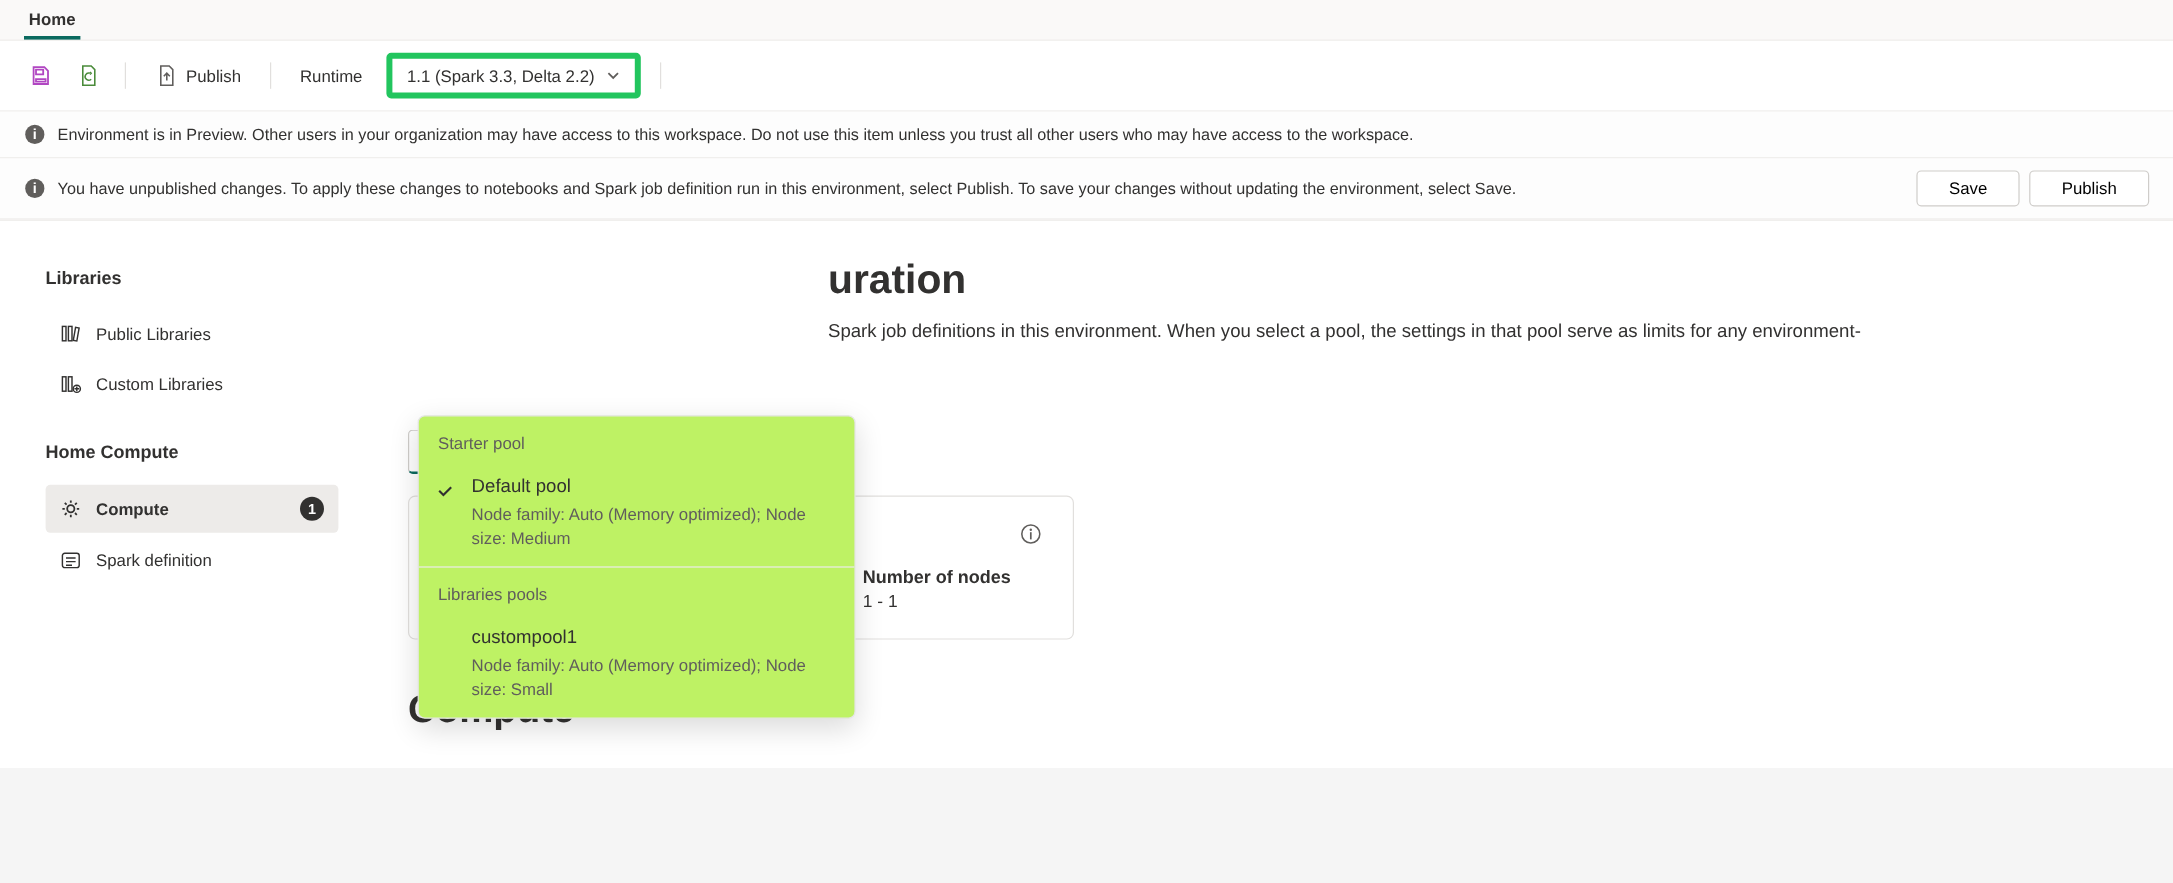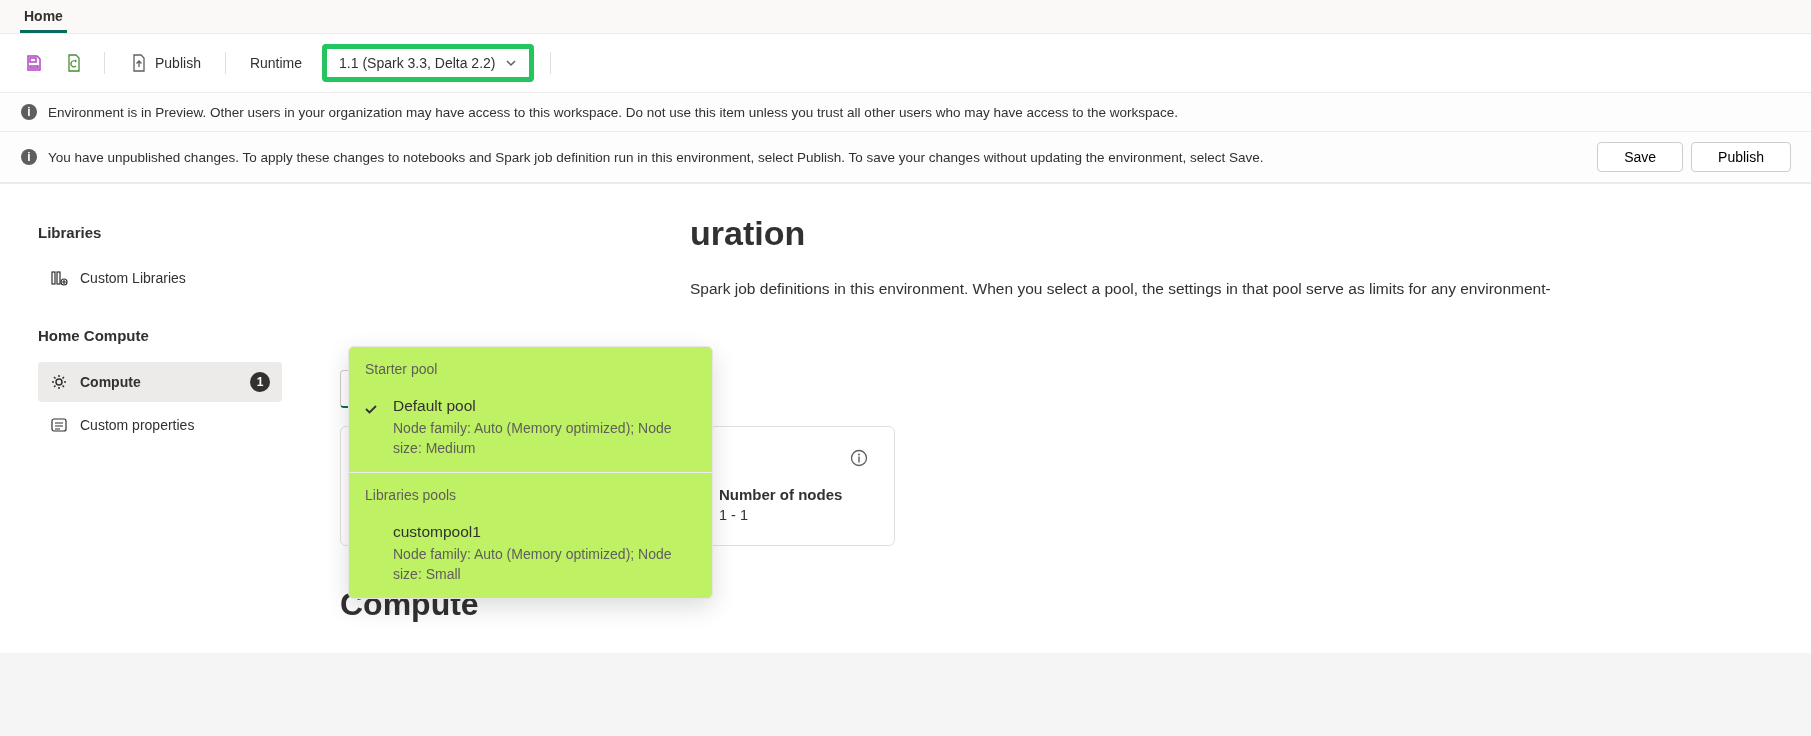--- a/index.html
+++ b/index.html
@@ -29,21 +29,21 @@
     .sidebar { width: 300px; padding: 40px 18px 20px 38px; }
     .sidebar-header { font-size: 15px; font-weight: 600; color: #323130; margin-bottom: 18px; }
     .sidebar-item { display: flex; align-items: center; gap: 12px; padding: 10px 12px; border-radius: 4px; cursor: pointer; margin-bottom: 4px; color: #323130; }
     .sidebar-item.active { background: #edebe9; font-weight: 600; }
     .sidebar-item .label { flex: 1; }
     .badge { background: #323130; color: #fff; border-radius: 50%; width: 20px; height: 20px; display: inline-flex; align-items: center; justify-content: center; font-size: 12px; font-weight: 600; }
     .sidebar-section2 { margin-top: 30px; }
 
     
     .main-panel { flex: 1; padding: 30px 40px; position: relative; }
-    .main-heading-truncated { font-size: 34px; font-weight: 600; margin-bottom: 24px; }
+    .main-heading-truncated { font-size: 34px; font-weight: 600; margin-bottom: 12px; }
     .main-desc { font-size: 15.5px; color: #323130; margin-bottom: 40px; line-height: 1.5; }
 
     
     .pool-combobox-wrap { position: relative; width: 368px; }
     .pool-combobox { width: 368px; display: flex; align-items: center; border: 1px solid #cfcdca; border-bottom: 2px solid #0b6a5f; border-radius: 4px; padding: 8px 12px; cursor: pointer; }
     .pool-combobox .combo-value { flex: 1; font-size: 15px; color: #323130; }
     .pool-combobox .cursor-caret { display: inline-block; width: 1px; height: 18px; background: #323130; vertical-align: middle; }
 
     
     .pool-dropdown {
@@ -136,20 +136,28 @@
     <button class="btn-plain">Save</button>
     <button class="btn-plain">Publish</button>
   </div>
 </div>
 
 <div class="content-area" style="position:relative;">
 
   <div class="sidebar">
     <div class="sidebar-header">Libraries</div>
 
+    <div class="sidebar-item">
+      <svg width="18" height="18" viewBox="0 0 18 18">
+        <rect x="2" y="3" width="3" height="12" fill="none" stroke="#323130" stroke-width="1.2"></rect>
+        <rect x="7" y="3" width="3" height="12" fill="none" stroke="#323130" stroke-width="1.2"></rect>
+        <rect x="12" y="4" width="3" height="11" fill="none" stroke="#323130" stroke-width="1.2" transform="rotate(10 13.5 9.5)"></rect>
+      </svg>
+      <span class="label">Public Libraries</span>
+    </div>
 
     <div class="sidebar-item">
       <svg width="18" height="18" viewBox="0 0 18 18">
         <rect x="2" y="3" width="3" height="12" fill="none" stroke="#323130" stroke-width="1.2"></rect>
         <rect x="7" y="3" width="3" height="12" fill="none" stroke="#323130" stroke-width="1.2"></rect>
         <circle cx="14" cy="13" r="3" fill="none" stroke="#323130" stroke-width="1.2"></circle>
         <path d="M14 11v4m-2-2h4" stroke="#323130" stroke-width="1.2"></path>
       </svg>
       <span class="label">Custom Libraries</span>
     </div>
@@ -164,21 +172,21 @@
         </svg>
         <span class="label">Compute</span>
         <span class="badge">1</span>
       </div>
 
       <div class="sidebar-item">
         <svg width="18" height="18" viewBox="0 0 18 18">
           <rect x="2" y="3" width="14" height="12" rx="2" fill="none" stroke="#323130" stroke-width="1.2"></rect>
           <path d="M5 7h8M5 10h8M5 13h5" stroke="#323130" stroke-width="1.2"></path>
         </svg>
-        <span class="label">Custom properties</span>
+        <span class="label">Spark definition</span>
       </div>
     </div>
   </div>
 
   <div class="pool-dropdown">
     <div class="dd-group-label">Starter pool</div>
     <div class="dd-option">
       <span class="check">
         <svg width="16" height="16" viewBox="0 0 16 16">
             <path d="M3 8l3.5 3.5L13 5" fill="none" stroke="#323130" stroke-width="1.8"></path>

